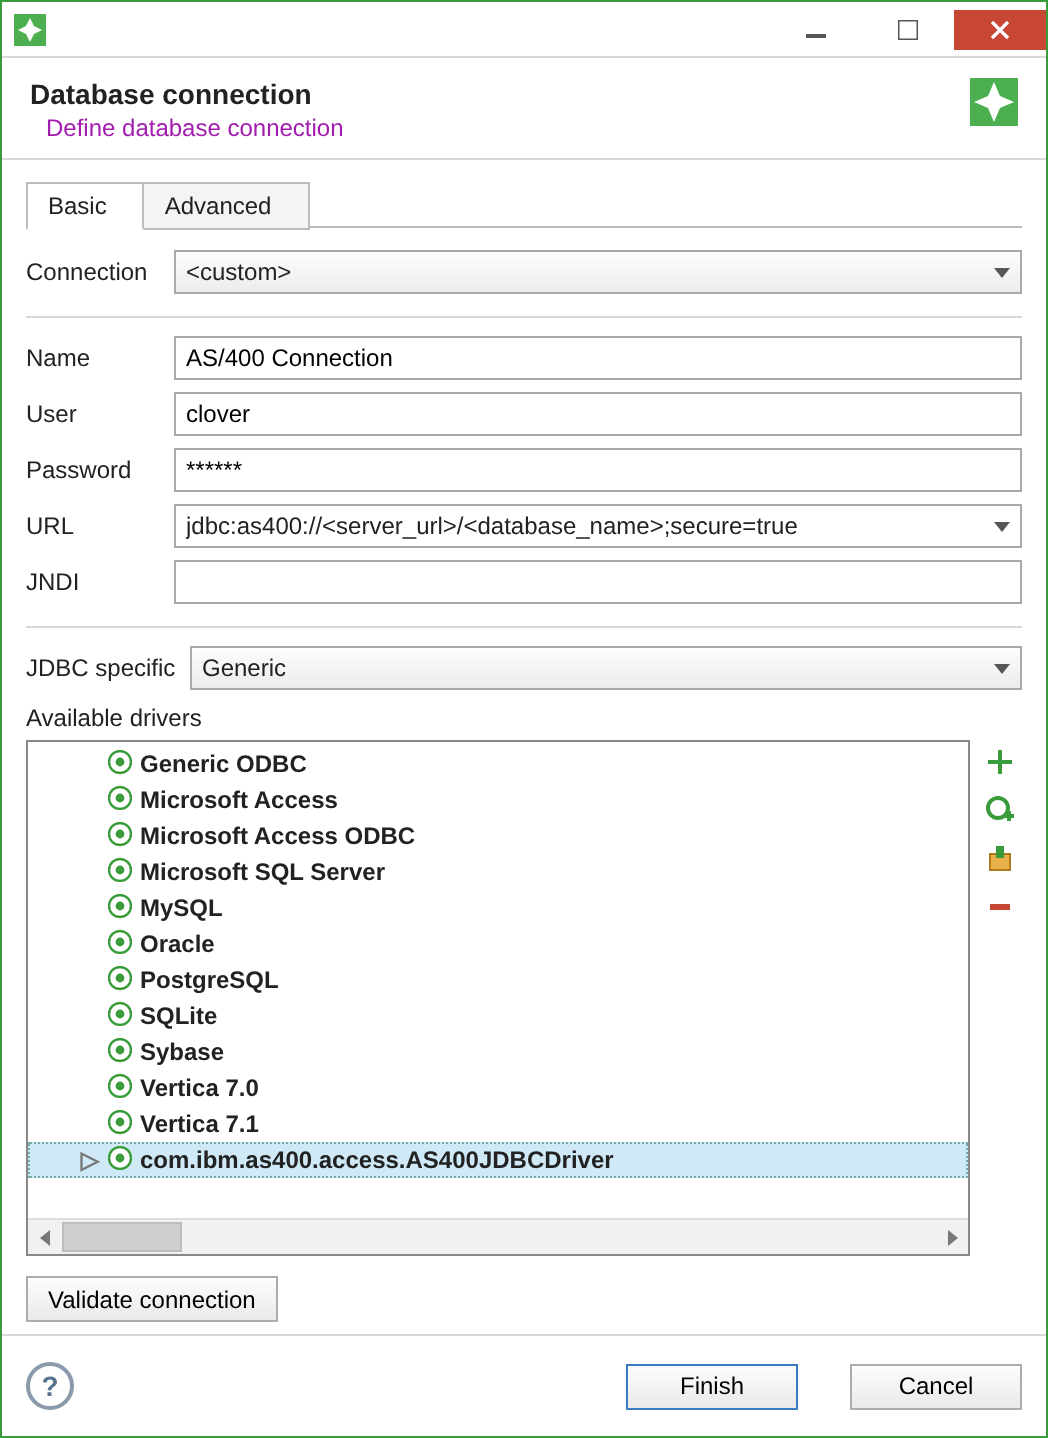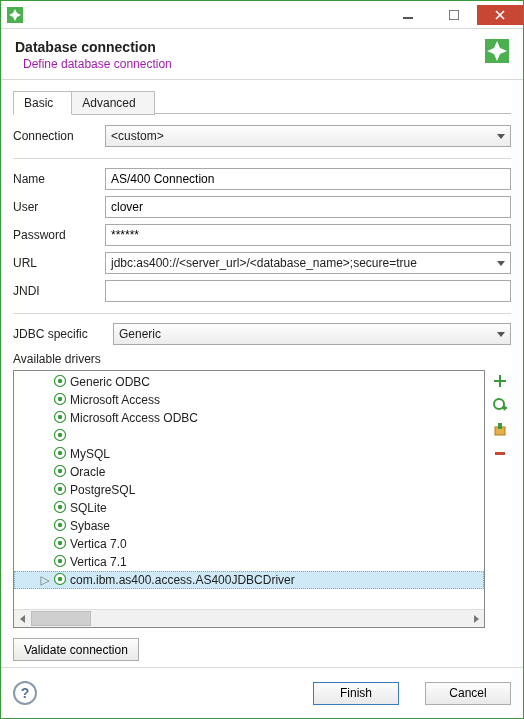--- a/index.html
+++ b/index.html
@@ -17,36 +17,36 @@
   .header h1 { font-size: 14px; font-weight: bold; margin-bottom: 2px; }
   .header .sub { font-size: 12px; color: #a21caf; margin-left: 8px; }
   .header .logo { width: 24px; height: 24px; }
   .body { flex: 1; padding: 10px 12px 0 12px; display: flex; flex-direction: column; }
   .tabs { display: flex; align-items: flex-end; height: 24px; }
   .tab { padding: 4px 18px 4px 10px; border: 1px solid #bdbdbd; background: #f4f4f4; font-size: 12px; position: relative; top: 1px; }
   .tab.active { background: #fff; border-bottom: 1px solid #fff; }
   .tab.inactive { border-left: none; }
   .tabline { border-bottom: 1px solid #bdbdbd; flex: 1; }
   .tabpage { border-top: none; padding-top: 8px; flex: 1; display: flex; flex-direction: column; }
-  .row { display: flex; align-items: center; margin: 3px 0; gap: 18px; }
+  .row { display: flex; align-items: center; margin: 3px 0; gap: 0; }
   .row label { width: 74px; font-size: 12px; }
   .row.jdbc label { width: 82px; }
   .ctrl { flex: 1; height: 22px; border: 1px solid #a9a9a9; background: #fff; padding: 0 5px; font-size: 12px; }
   .ctrl.select { background: linear-gradient(#fdfdfd, #ececec); display: flex; align-items: center; justify-content: space-between; }
   .ctrl.select .caret, .combo .caret { width: 0; height: 0; border-left: 4px solid transparent; border-right: 4px solid transparent; border-top: 5px solid #555; }
   .combo { flex: 1; height: 22px; border: 1px solid #a9a9a9; background: #fff; display: flex; align-items: center; padding: 0 5px; font-size: 12px; }
   .combo .val { flex: 1; white-space: nowrap; overflow: hidden; }
   .underline-red { border-bottom: 1px solid #c33; }
   .btn { height: 23px; border: 1px solid #acacac; background: linear-gradient(#fdfdfd,#e9e9e9); font-size: 12px; padding: 0 10px; display: inline-flex; align-items: center; justify-content: center; }
   .btn.primary { border-color: #3a7bbf; }
   .section-sep { height: 1px; background: #d8d8d8; margin: 8px 0 6px 0; }
   .avail { font-size: 12px; margin: 4px 0 4px 0; }
   .drivers-wrap { display: flex; gap: 6px; flex: 1; min-height: 0; }
   .treebox { border: 1px solid #888; background: #fff; flex: 1; display: flex; flex-direction: column; min-height: 0; }
-  .treelist { flex: 1; overflow: hidden; padding: 2px 0 4px 0; }
+  .treelist { flex: 1; overflow: hidden; padding: 2px 0 4px 0; font-weight: bold; }
   .treeitem { display: flex; align-items: center; height: 18px; padding-left: 26px; gap: 4px; font-size: 12px; white-space: nowrap; }
   .treeitem.selected { background: #cfe9f7; border: 1px dotted #7aa; padding-left: 25px; }
   .treeitem .twisty { width: 10px; display: inline-flex; justify-content: center; color: #777; }
   .bullet { width: 12px; height: 12px; }
   .hscroll { height: 18px; background: #f1f1f1; display: flex; align-items: center; border-top: 1px solid #ddd; }
   .hscroll .arrow { width: 17px; height: 17px; display: flex; align-items: center; justify-content: center; color: #666; }
   .hscroll .track { flex: 1; height: 17px; position: relative; }
   .hscroll .thumb { position: absolute; left: 0; top: 1px; height: 15px; width: 60px; background: #cfcfcf; border: 1px solid #bdbdbd; }
   .sidebtns { width: 20px; display: flex; flex-direction: column; gap: 6px; padding-top: 2px; }
   .iconbtn { width: 18px; height: 18px; display: flex; align-items: center; justify-content: center; }
@@ -184,20 +184,21 @@
                     <circle cx="6" cy="6" r="2.2" fill="#3a9b3a"></circle>
                   </svg></span>
                 <span>Microsoft Access ODBC</span>
               </div>
               <div class="treeitem">
                 <span class="twisty"></span>
                 <span><svg class="bullet" viewBox="0 0 12 12">
                     <circle cx="6" cy="6" r="5.5" fill="#fff" stroke="#3a9b3a" stroke-width="1.2"></circle>
                     <circle cx="6" cy="6" r="2.2" fill="#3a9b3a"></circle>
                   </svg></span>
+                <span>Microsoft SQL Server</span>
               </div>
               <div class="treeitem">
                 <span class="twisty"></span>
                 <span><svg class="bullet" viewBox="0 0 12 12">
                     <circle cx="6" cy="6" r="5.5" fill="#fff" stroke="#3a9b3a" stroke-width="1.2"></circle>
                     <circle cx="6" cy="6" r="2.2" fill="#3a9b3a"></circle>
                   </svg></span>
                 <span>MySQL</span>
               </div>
               <div class="treeitem">

